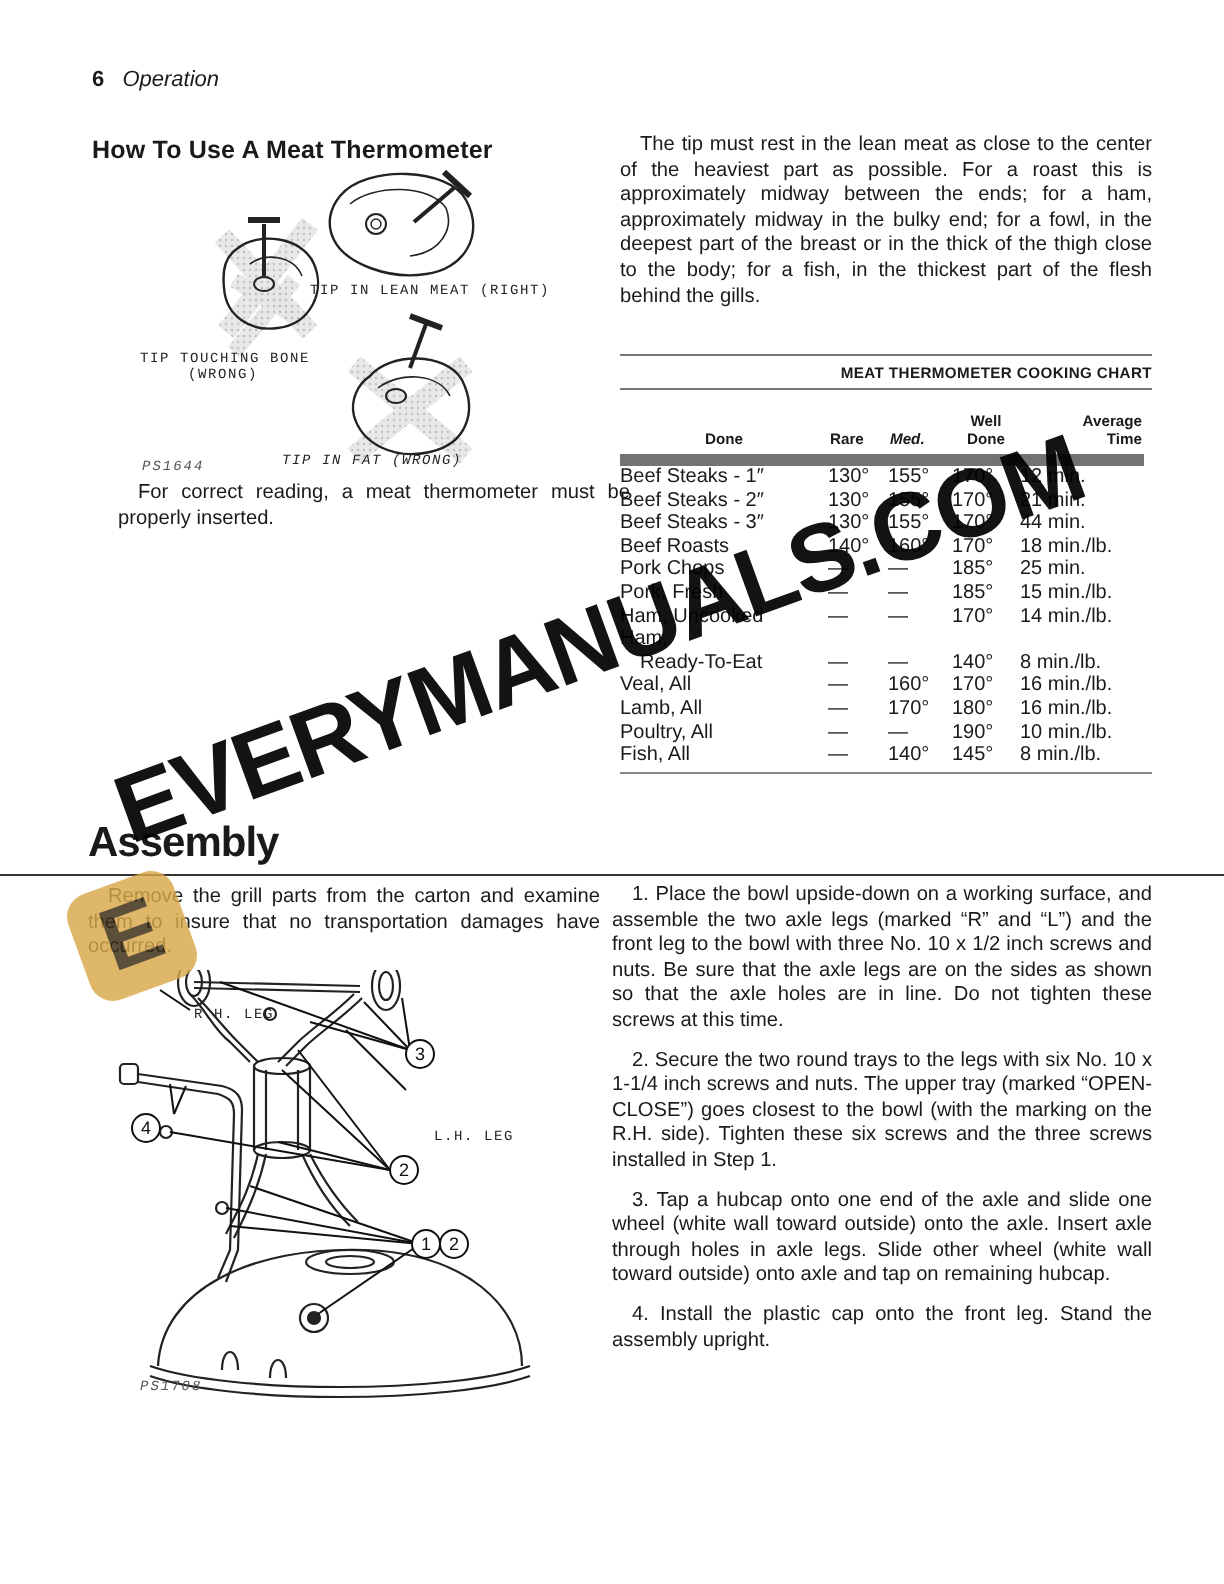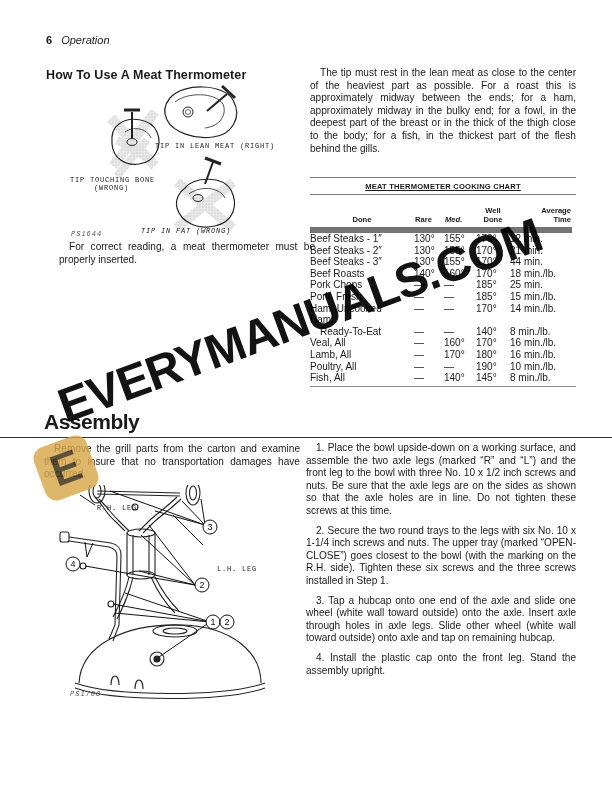--- a/index.html
+++ b/index.html
@@ -9,21 +9,21 @@
   .hdr .num { font-weight:bold; margin-right:6px; }
   .hdr .sec { font-style:italic; }
   .h2 { left:46px; top:68px; font-size:12.5px; font-weight:bold; letter-spacing:0.1px; }
   .para { font-size:10.1px; line-height:12.6px; text-align:justify; }
   .para p { margin:0 0 7px 0; text-indent:10px; }
   .lbl { font-family:"Liberation Mono", monospace; font-size:7px; letter-spacing:0.8px; color:#222; white-space:nowrap; }
   .fig-id { font-family:"Liberation Mono", monospace; font-size:7px; font-style:italic; color:#555; letter-spacing:1px; }
   table.chart { border-collapse:collapse; font-size:10px; }
   table.chart td { padding:0; line-height:11.6px; height:11.6px; white-space:nowrap; }
   table.chart th { font-size:7.6px; font-weight:bold; line-height:9px; vertical-align:bottom; padding-bottom:3px; }
-  .chart-title { font-size:7.6px; font-weight:bold; text-align:center; letter-spacing:0.2px;text-decoration:underline; }
+  .chart-title { font-size:7.6px; font-weight:bold; text-align:right; letter-spacing:0.2px; }
   .rule { height:1px; background:#777; }
   .assembly-title { left:44px; top:410px; font-size:21px; font-weight:bold; letter-spacing:-0.5px; }
   .assembly-rule { left:0; top:437px; width:612px; height:1px; background:#333; }
   .wm { font-family:"Liberation Sans", sans-serif; font-weight:bold; color:#000; white-space:nowrap; }
 </style>
 </head>
 <body>
 
 <div class="abs hdr">
   <span class="num">6</span>

